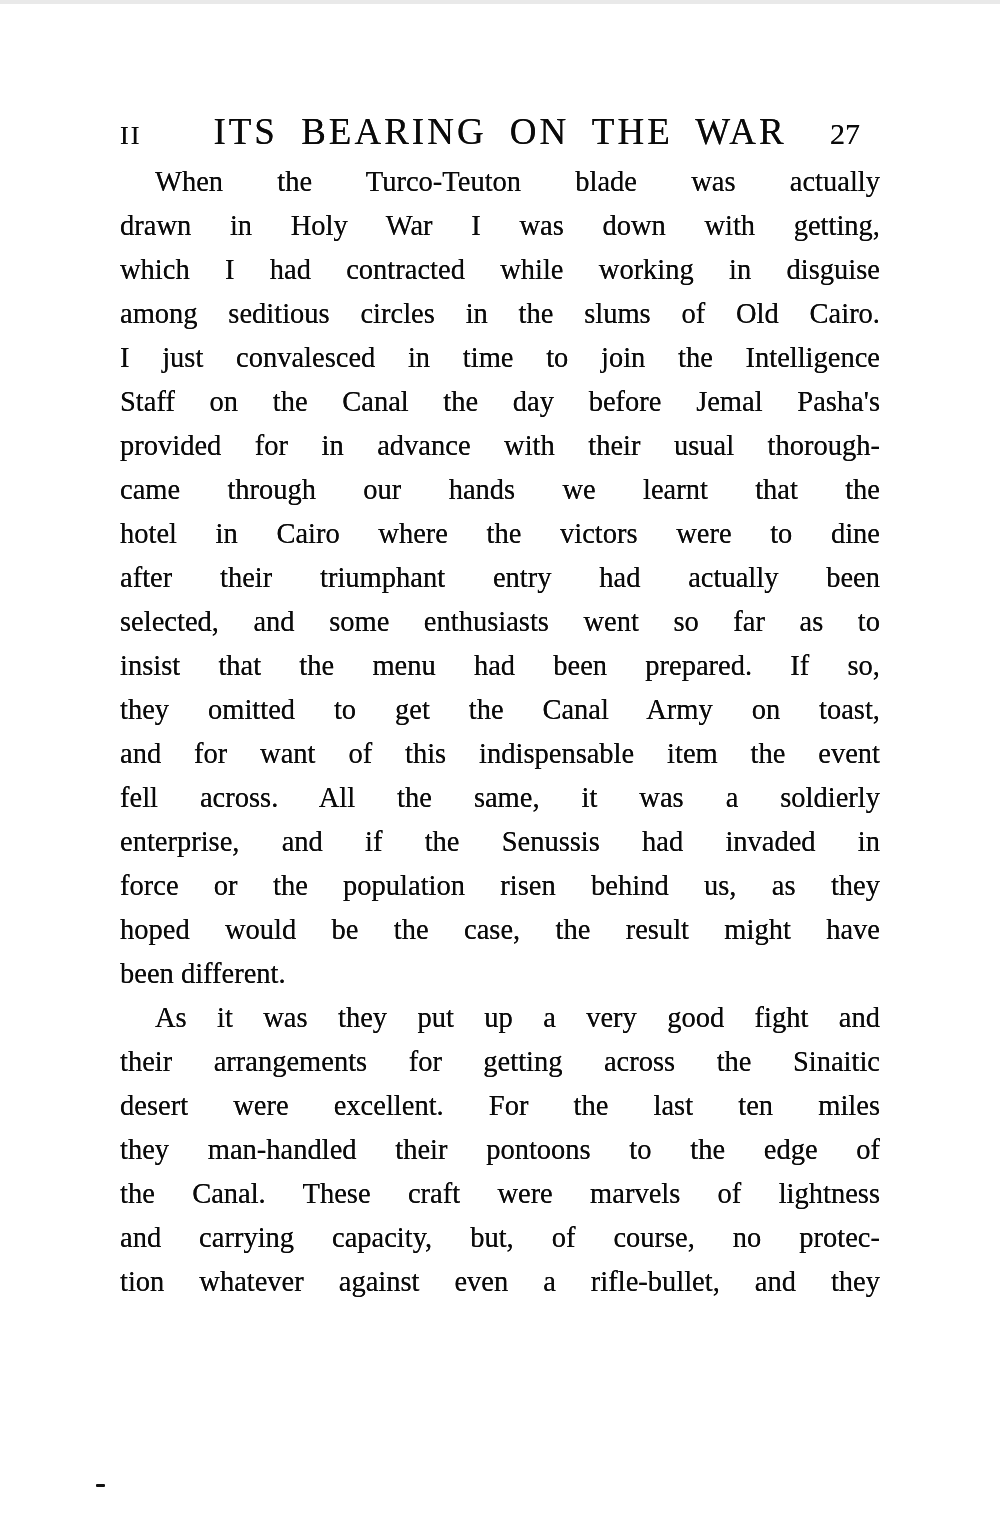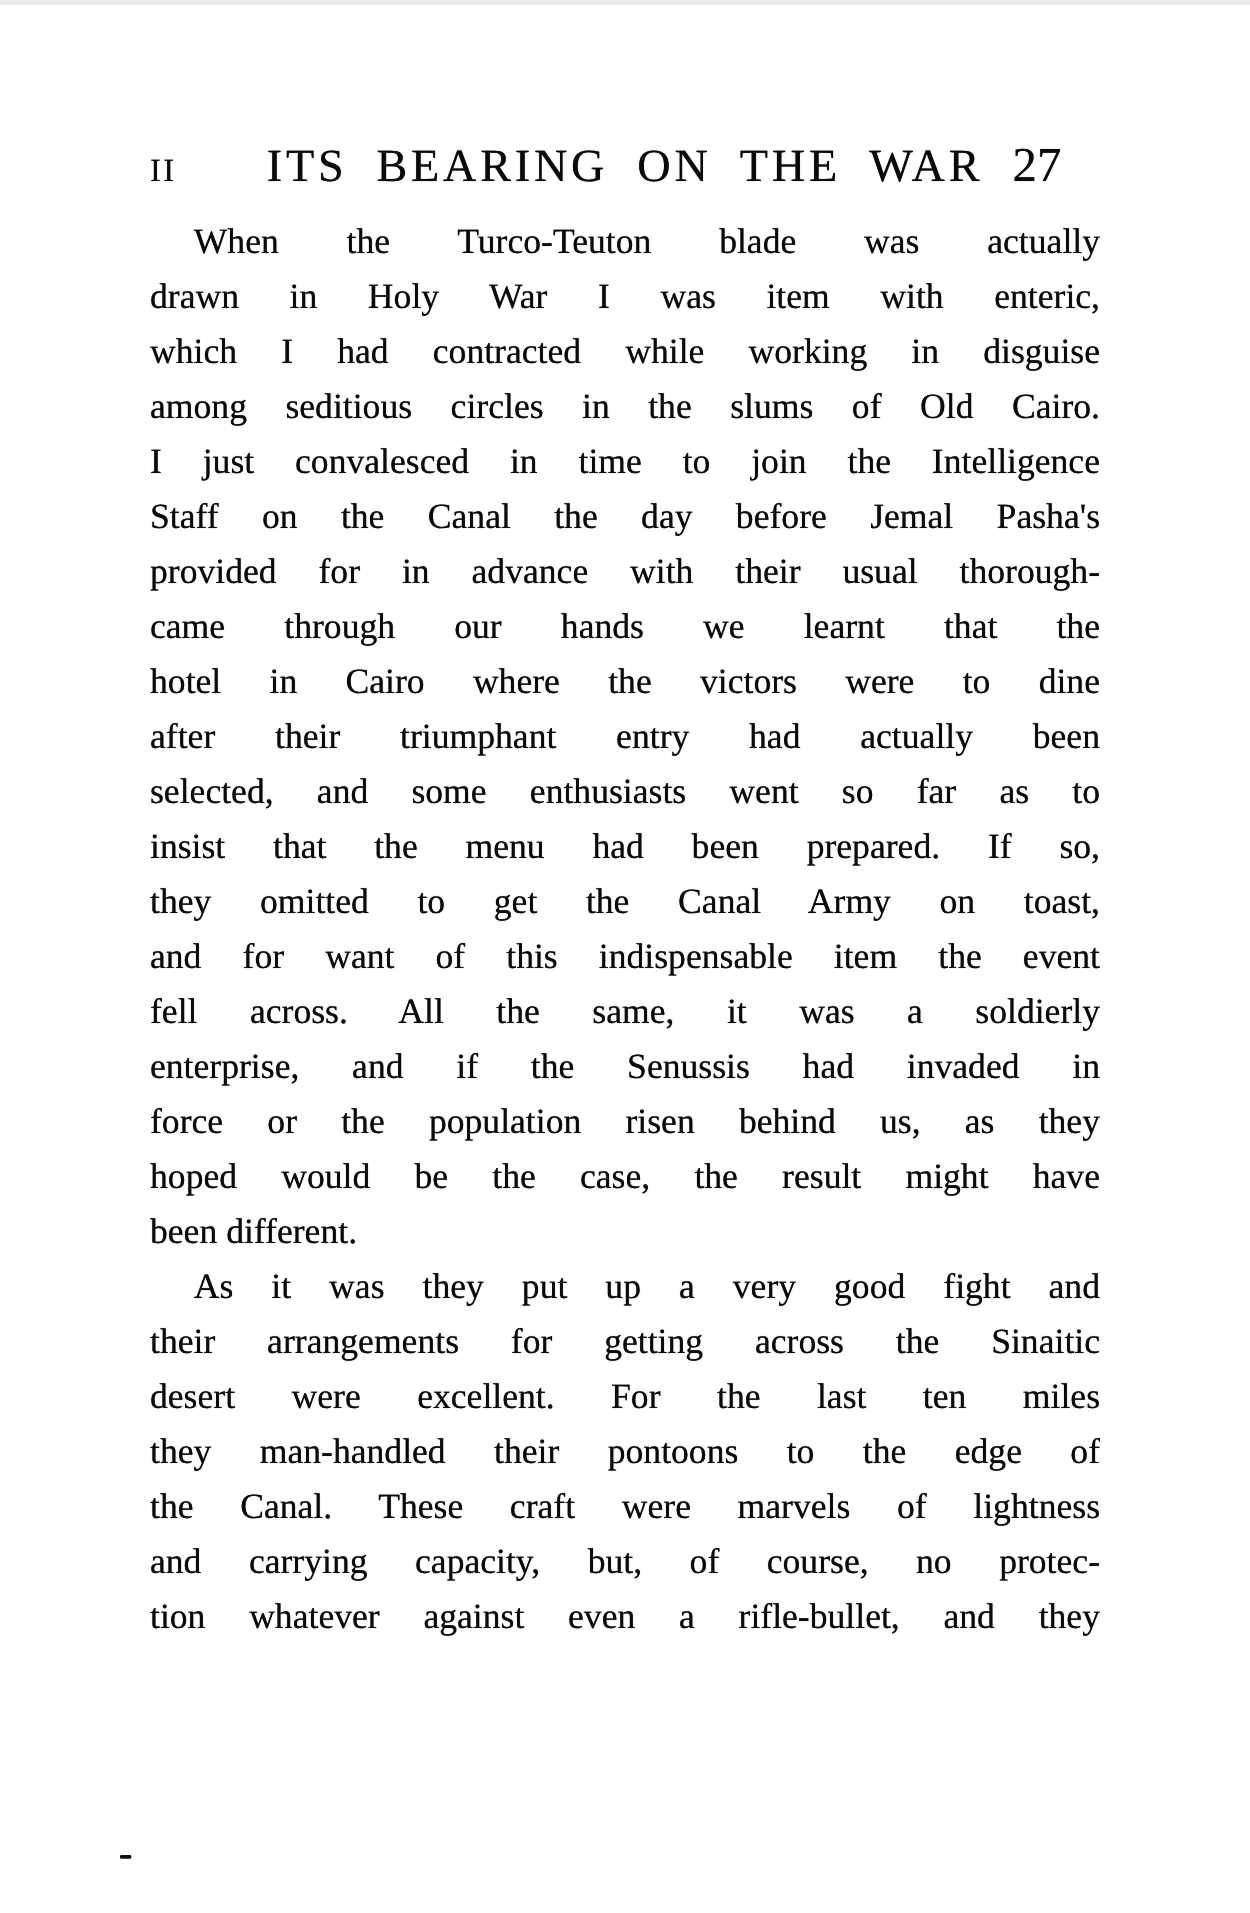--- a/index.html
+++ b/index.html
@@ -35,28 +35,28 @@
     text-align: left;
   }
   .running-title {
     flex: 1;
     text-align: center;
     font-size: 37px;
     letter-spacing: 3px;
     word-spacing: 11px;
   }
   .page-number {
-    font-size: 39px;
+    font-size: 30px;
     width: 70px;
-    text-align: left;
+    text-align: center;
   }
   .body-text {
     position: absolute;
     left: 120px;
-    top: 168px;
+    top: 156px;
     width: 760px;
     font-size: 28.5px;
   }
   .line {
     height: 44px;
     line-height: 44px;
     text-align: justify;
     text-align-last: justify;
     overflow: hidden;
     white-space: normal;
@@ -84,21 +84,21 @@
 <div class="page">
 
   <div class="running-head">
     <span class="chapter-numeral">II</span>
     <span class="running-title">ITS BEARING ON THE WAR</span>
     <span class="page-number">27</span>
   </div>
 
   <div class="body-text">
       <div class="line indent">When the Turco-Teuton blade was actually</div>
-      <div class="line">drawn in Holy War I was item with enteric,</div>
+      <div class="line">drawn in Holy War I was down with getting,</div>
       <div class="line">which I had contracted while working in disguise</div>
       <div class="line">among seditious circles in the slums of Old Cairo.</div>
       <div class="line">I just convalesced in time to join the Intelligence</div>
       <div class="line">Staff on the Canal the day before Jemal Pasha's</div>
       <div class="line">provided for in advance with their usual thorough-</div>
       <div class="line">came through our hands we learnt that the</div>
       <div class="line">hotel in Cairo where the victors were to dine</div>
       <div class="line">after their triumphant entry had actually been</div>
       <div class="line">selected, and some enthusiasts went so far as to</div>
       <div class="line">insist that the menu had been prepared. If so,</div>

